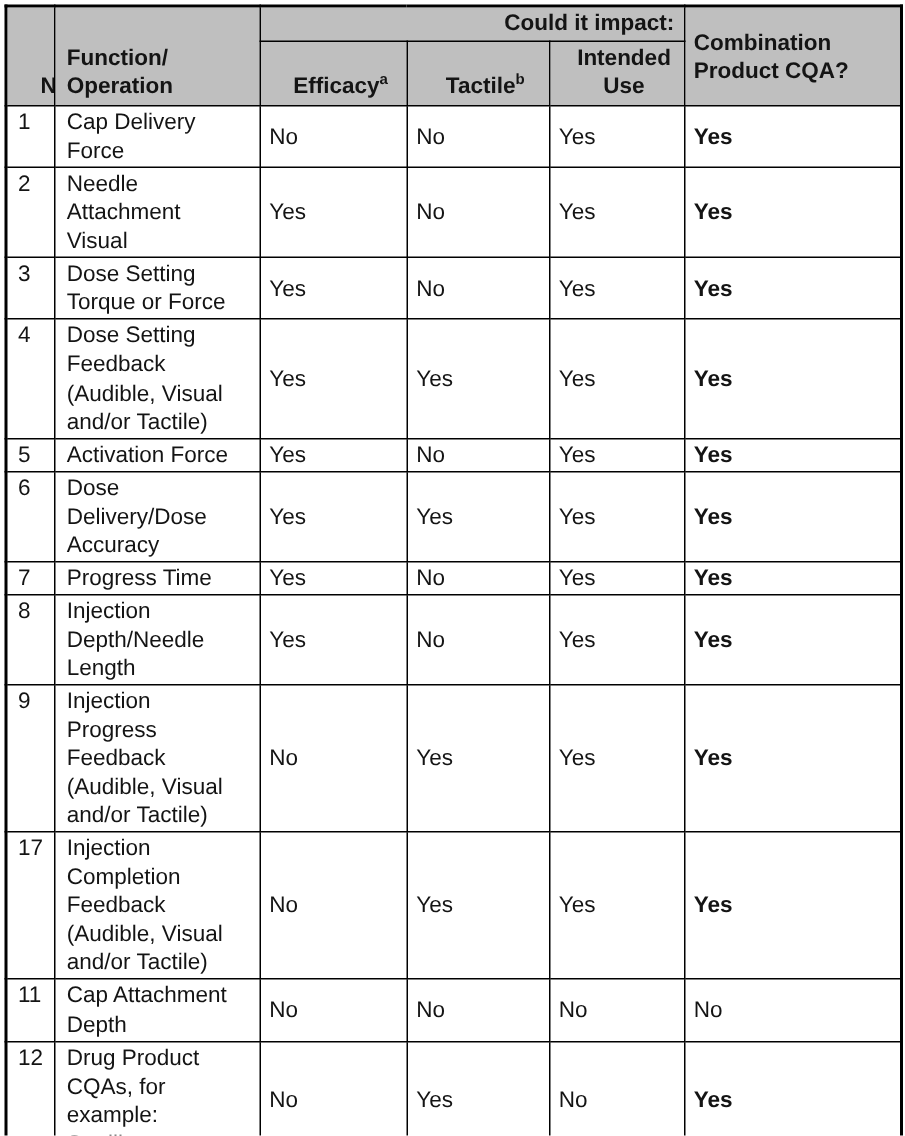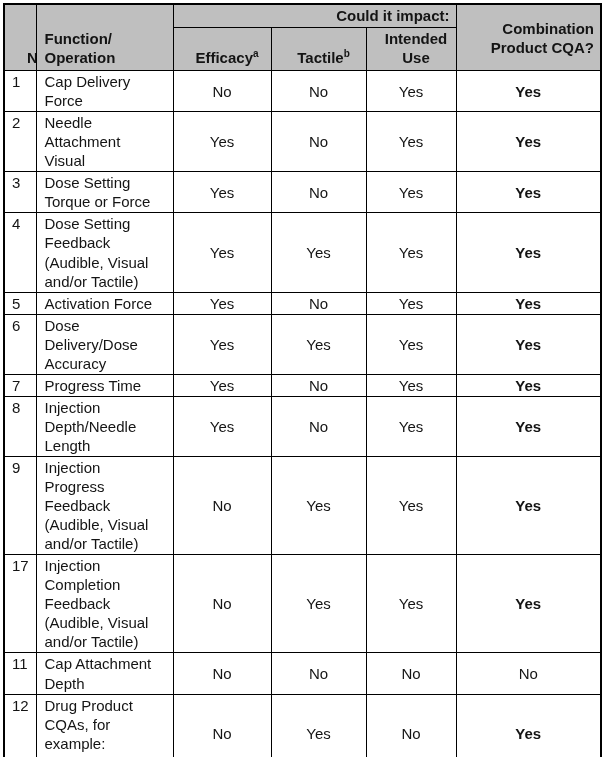--- a/index.html
+++ b/index.html
@@ -54,21 +54,21 @@
   }
   th.h-sub {
     text-align: center;
     vertical-align: bottom;
     white-space: pre-line;
     height: 38px;
     padding-bottom: 3px;
     padding-left: 16px;
   }
   th.h-cqa {
-    text-align: right;
+    text-align: left;
     vertical-align: middle;
     white-space: pre-line;
     margin-top: 37px;
   }
   sup {
     font-size: 10px;
     line-height: 0;
   }
   td.c-no {
     text-align: left;
@@ -77,21 +77,21 @@
     padding-right: 2px;
   }
   td.c-func {
     text-align: left;
     vertical-align: top;
     white-space: pre-line;
     padding-left: 8px;
     padding-right: 3px;
   }
   td.c-val {
-    text-align: center;
+    text-align: left;
     vertical-align: middle;
   }
   td.c-val.bold {
     font-weight: bold;
   }
 </style>
 </head>
 <body>
 
 <div class="page">

